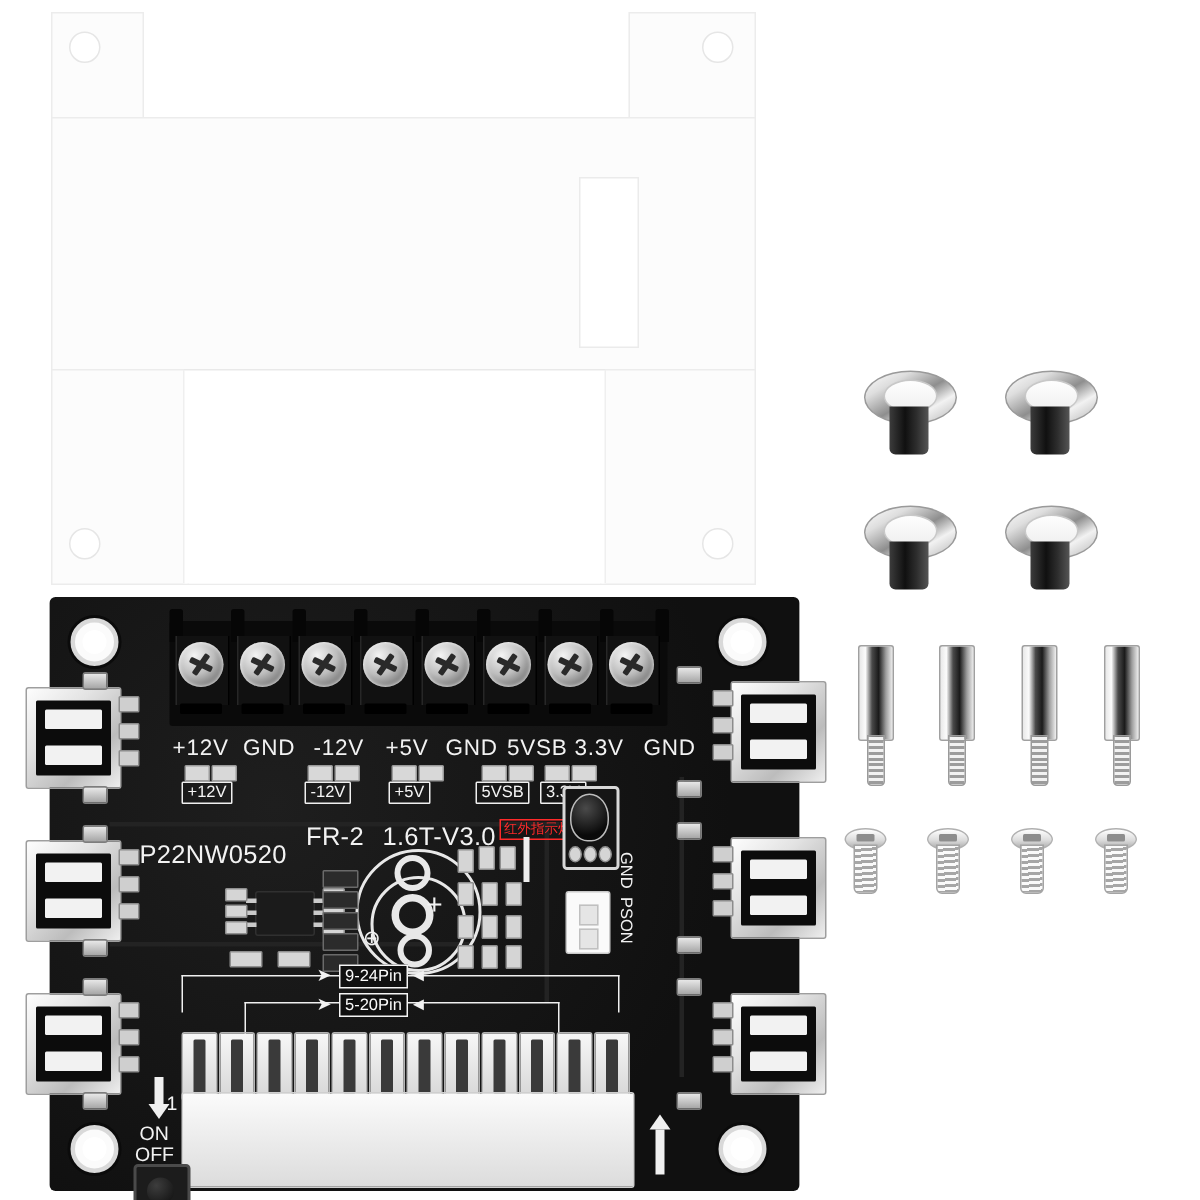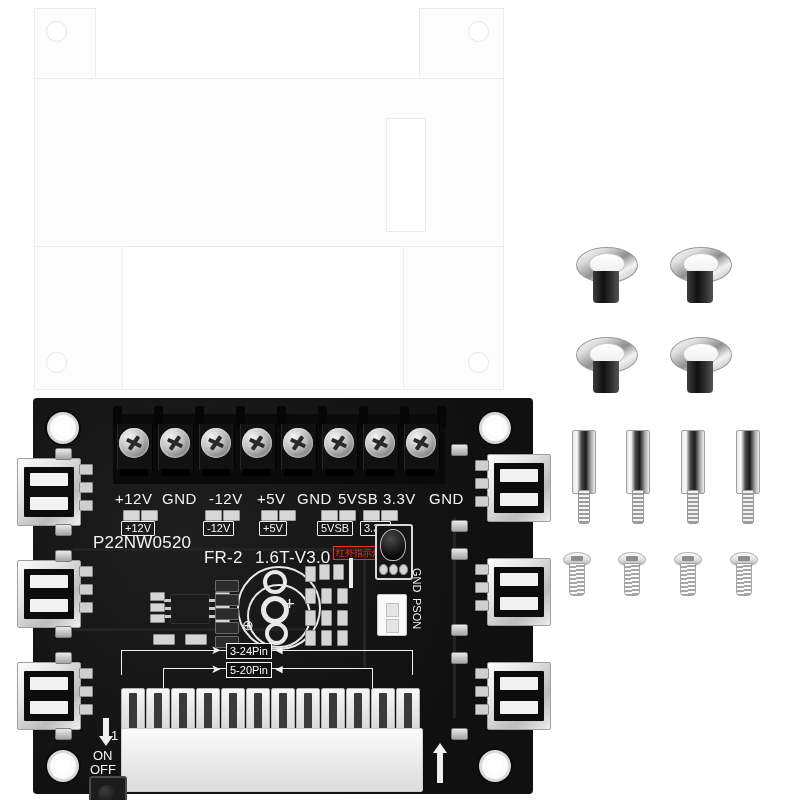--- a/index.html
+++ b/index.html
@@ -231,21 +231,21 @@
         <span style="left:18px;"></span>
       </div>
     <div class="test-pad" style="left:284px;top:123px;">5VSB</div>
 
     <div class="pad-pair" style="left:330px;top:112px;">
         <span style="left:0;"></span>
         <span style="left:18px;"></span>
       </div>
     <div class="test-pad" style="left:327px;top:123px;">3.3V</div>
 
-    <div class="silk boardmark" style="left:60px;top:135px;">P22NW0520</div>
+    <div class="silk boardmark" style="left:60px;top:162px;">P22NW0520</div>
     <div class="silk boardmark" style="left:171px;top:150px;">FR-2</div>
     <div class="silk boardmark" style="left:222px;top:150px;">1.6T-V3.0</div>
 
     <div class="cn-label" style="left:300px;top:148px;">红外指示灯</div>
     <div class="trace" style="left:316px;top:160px;width:4px;height:30px;background:#ededed;"></div>
 
     <div class="circ" style="left:204px;top:168px;width:80px;height:80px;"></div>
     <div class="circ" style="left:214px;top:186px;width:60px;height:60px;"></div>
     <div class="circ" style="left:230px;top:172px;width:16px;height:16px;border-width:4px;"></div>
     <div class="circ" style="left:228px;top:198px;width:18px;height:18px;border-width:5px;"></div>
@@ -298,21 +298,21 @@
 
     <div class="jst" style="left:344px;top:196px;">
       <i style="top:8px;"></i>
       <i style="top:24px;"></i>
     </div>
     <div class="vtext" style="left:378px;top:200px;">PSON</div>
     <div class="vtext" style="left:378px;top:170px;">GND</div>
 
     <div class="bracket" style="left:88px;top:252px;width:290px;height:24px;border-bottom:none;"></div>
     <div class="bracket" style="left:130px;top:270px;width:208px;height:24px;border-bottom:none;"></div>
-    <div class="pinlabel" style="left:193px;top:245px;">3-24Pin</div>
+    <div class="pinlabel" style="left:193px;top:245px;">9-24Pin</div>
     <div class="pinlabel" style="left:193px;top:264px;">5-20Pin</div>
     <div class="silk" style="left:178px;top:245px;font-size:12px;">➤</div>
     <div class="silk" style="left:240px;top:245px;font-size:12px;">◄</div>
     <div class="silk" style="left:178px;top:264px;font-size:12px;">➤</div>
     <div class="silk" style="left:240px;top:264px;font-size:12px;">◄</div>
 
     <div id="atx">
       <div class="hdr">
         <div class="atxpin" style="left:0px;">
             <i></i>

